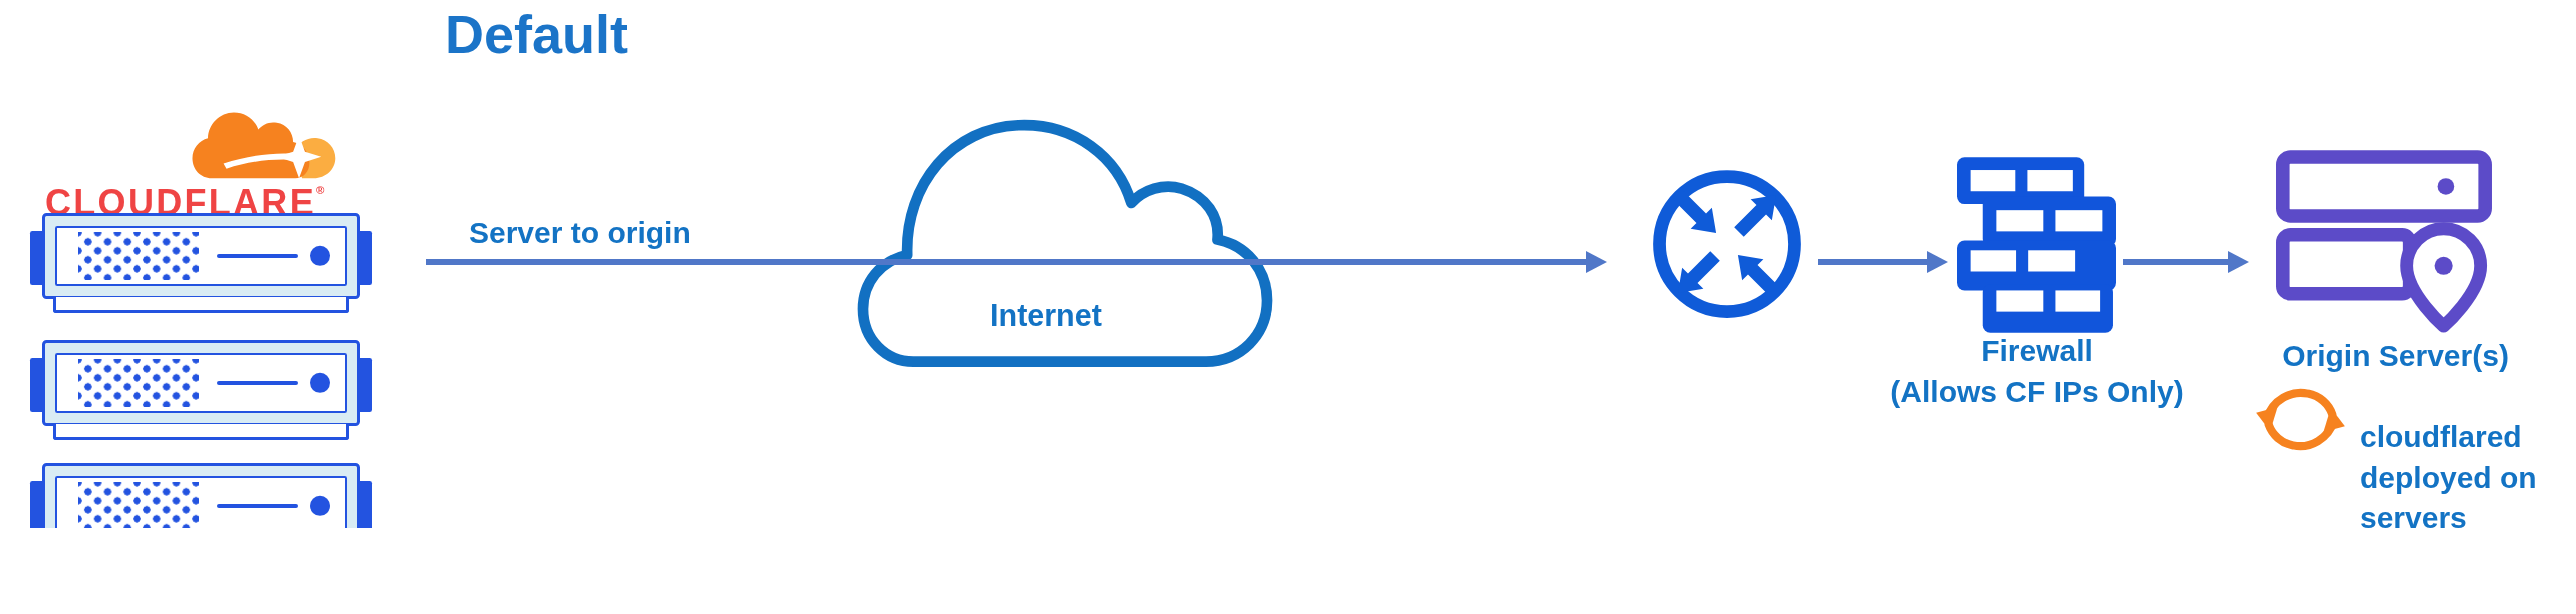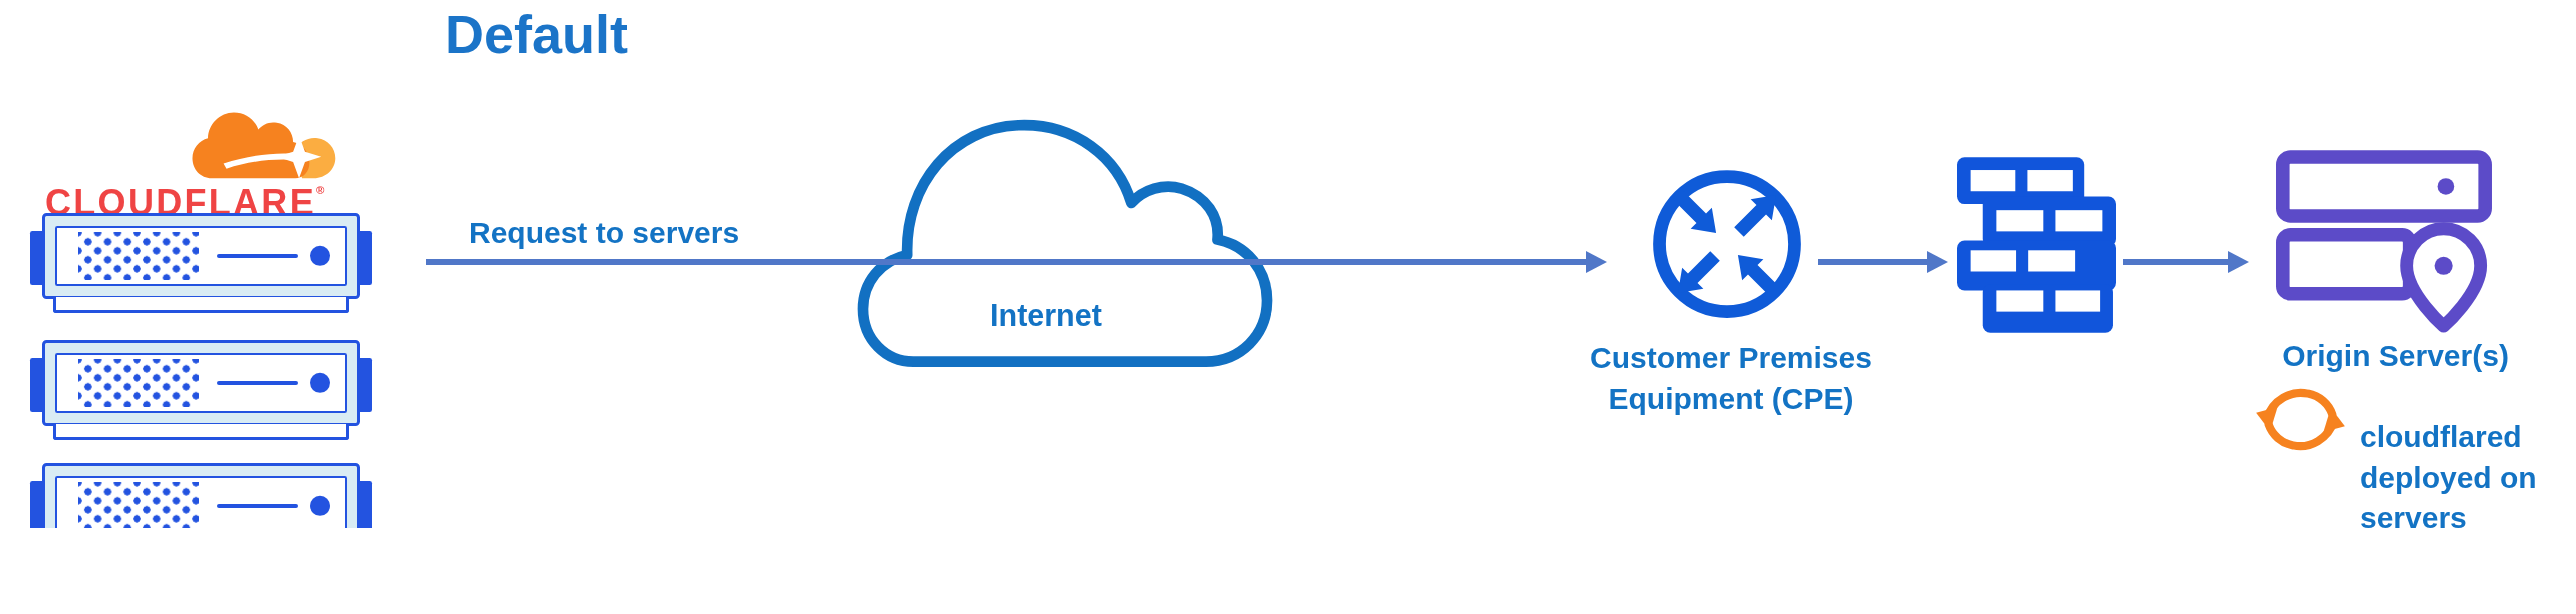--- a/index.html
+++ b/index.html
@@ -144,21 +144,21 @@
         <div class="panel">
           <div class="dots"></div>
           <div class="line"></div>
           <div class="bigdot"></div>
         </div>
       </div>
       <div class="base"></div>
     </div>
   </div>
 
-  <div class="abs lbl request-label">Request to servers</div>
+  <div class="abs lbl request-label">Server to origin</div>
 
   <svg class="abs" style="left:819px; top:110px;" width="460" height="263" viewBox="0 0 600 345">
     <path d="M122,330 C86,330 56,301 56,261 C56,226 79,198 114,190 C111,96 175,23 260,20 C334,17 390,62 408,122 C424,104 450,96 474,103 C506,113 524,140 521,170 C560,178 586,210 586,250 C586,295 551,330 506,330 Z" fill="#ffffff" stroke="#1270c2" stroke-width="14" stroke-linejoin="round"></path>
     <text x="296" y="284" text-anchor="middle" font-family="Liberation Sans, DejaVu Sans, sans-serif" font-size="40" font-weight="600" fill="#1373c4">Internet</text>
   </svg>
 
   <div class="arrow arrow1">
     <span class="shaft"></span>
     <span class="head"></span>
   </div>
@@ -168,22 +168,20 @@
       <polygon id="cpe-arrow" points="-34,-9 8,-9 8,-20 36,0 8,20 8,9 -34,9"></polygon>
     </defs>
     <circle cx="0" cy="0" r="90" fill="#ffffff" stroke="#0f5bd8" stroke-width="17"></circle>
     <g fill="#0f5bd8">
       <use href="#cpe-arrow" transform="translate(-40,-40) rotate(45)"></use>
       <use href="#cpe-arrow" transform="translate(40,-40) rotate(-45)"></use>
       <use href="#cpe-arrow" transform="translate(-40,40) rotate(135)"></use>
       <use href="#cpe-arrow" transform="translate(40,40) rotate(-135)"></use>
     </g>
   </svg>
-  <div class="abs lbl center cpe-label">Customer Premises
-Equipment (CPE)</div>
 
   <div class="arrow arrow2">
     <span class="shaft"></span>
     <span class="head"></span>
   </div>
 
   <svg class="abs" style="left:1957px; top:157px;" width="159" height="176" viewBox="0 0 210 232">
     <g fill="#1155db">
       <rect x="0" y="0" width="168" height="62" rx="10"></rect>
       <rect x="34" y="52" width="176" height="66" rx="10"></rect>
@@ -194,20 +192,22 @@
       <rect x="18" y="17" width="59" height="28"></rect>
       <rect x="93" y="17" width="60" height="28"></rect>
       <rect x="52" y="70" width="62" height="28"></rect>
       <rect x="130" y="70" width="62" height="28"></rect>
       <rect x="18" y="123" width="60" height="28"></rect>
       <rect x="94" y="123" width="62" height="28"></rect>
       <rect x="52" y="176" width="62" height="28"></rect>
       <rect x="130" y="176" width="59" height="28"></rect>
     </g>
   </svg>
+  <div class="abs lbl center firewall-label">Firewall
+(Allows CF IPs Only)</div>
 
   <div class="arrow arrow3">
     <span class="shaft"></span>
     <span class="head"></span>
   </div>
 
   <svg class="abs" style="left:2276px; top:150px;" width="219" height="184" viewBox="0 0 290 243">
     <rect x="9" y="9" width="268" height="78" rx="10" fill="#ffffff" stroke="#5c4bc8" stroke-width="18"></rect>
     <circle cx="225" cy="48" r="11" fill="#5c4bc8"></circle>
     <rect x="9" y="112" width="168" height="78" rx="10" fill="#ffffff" stroke="#5c4bc8" stroke-width="18"></rect>

